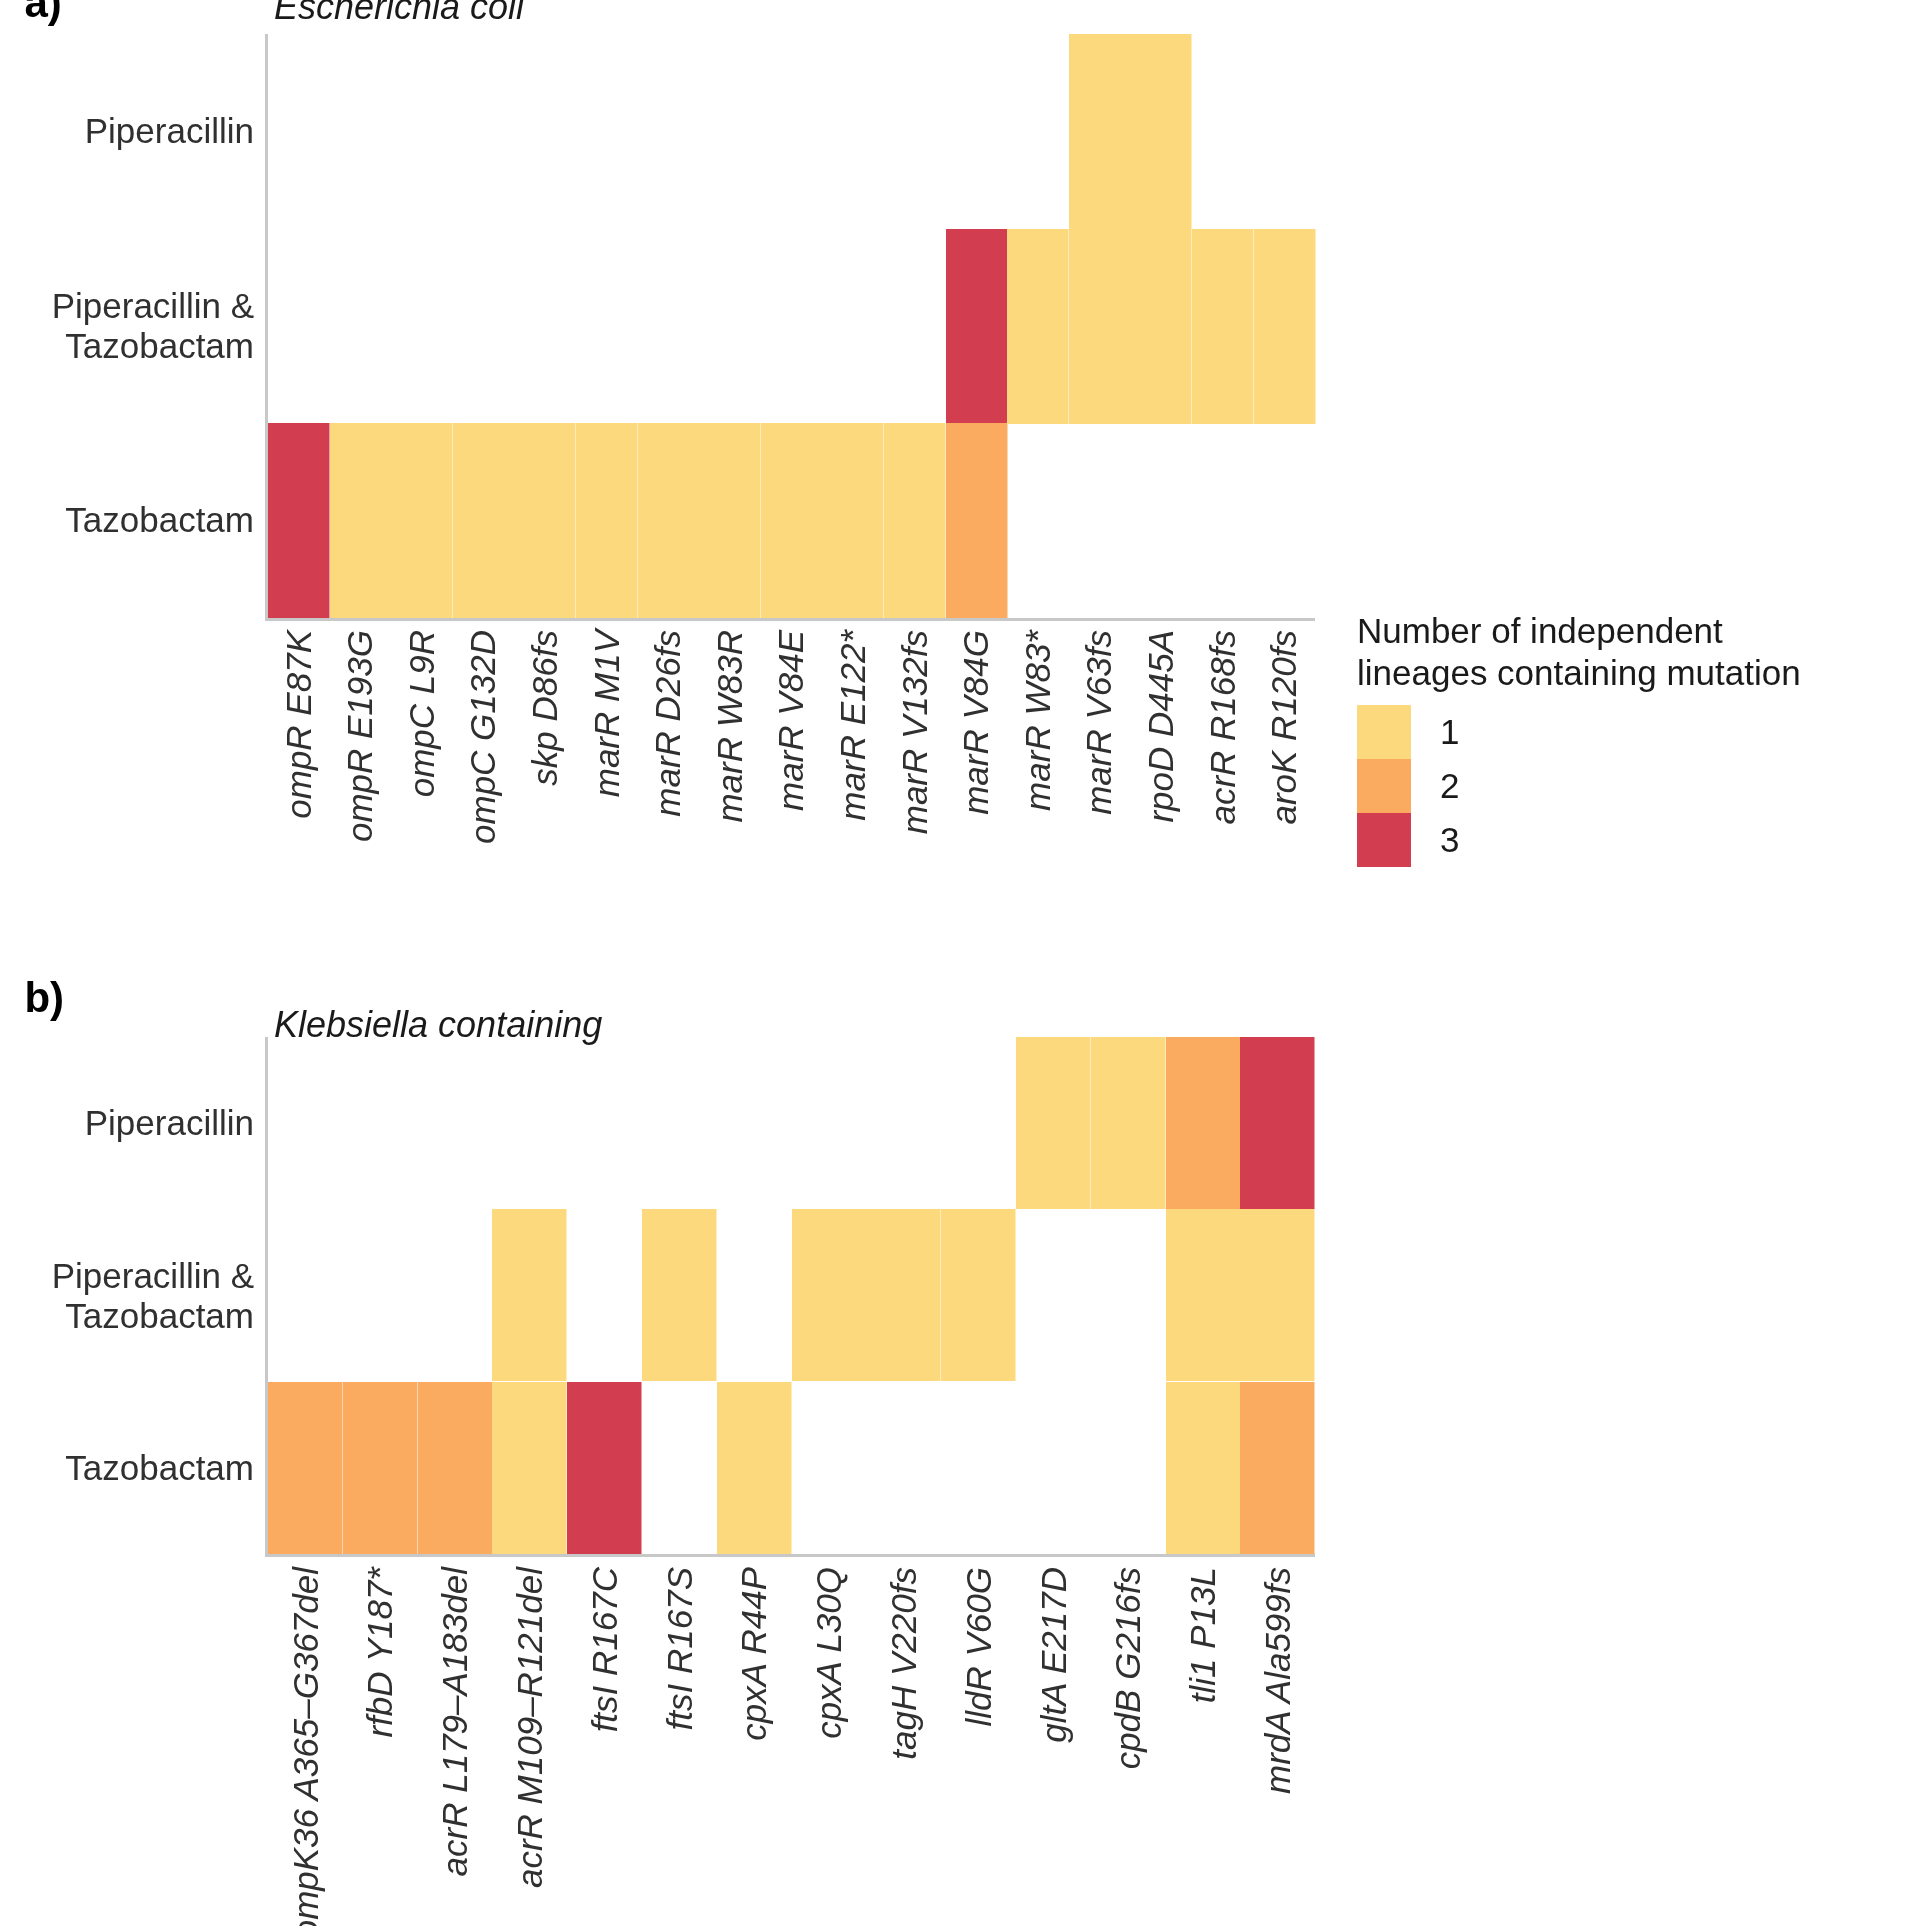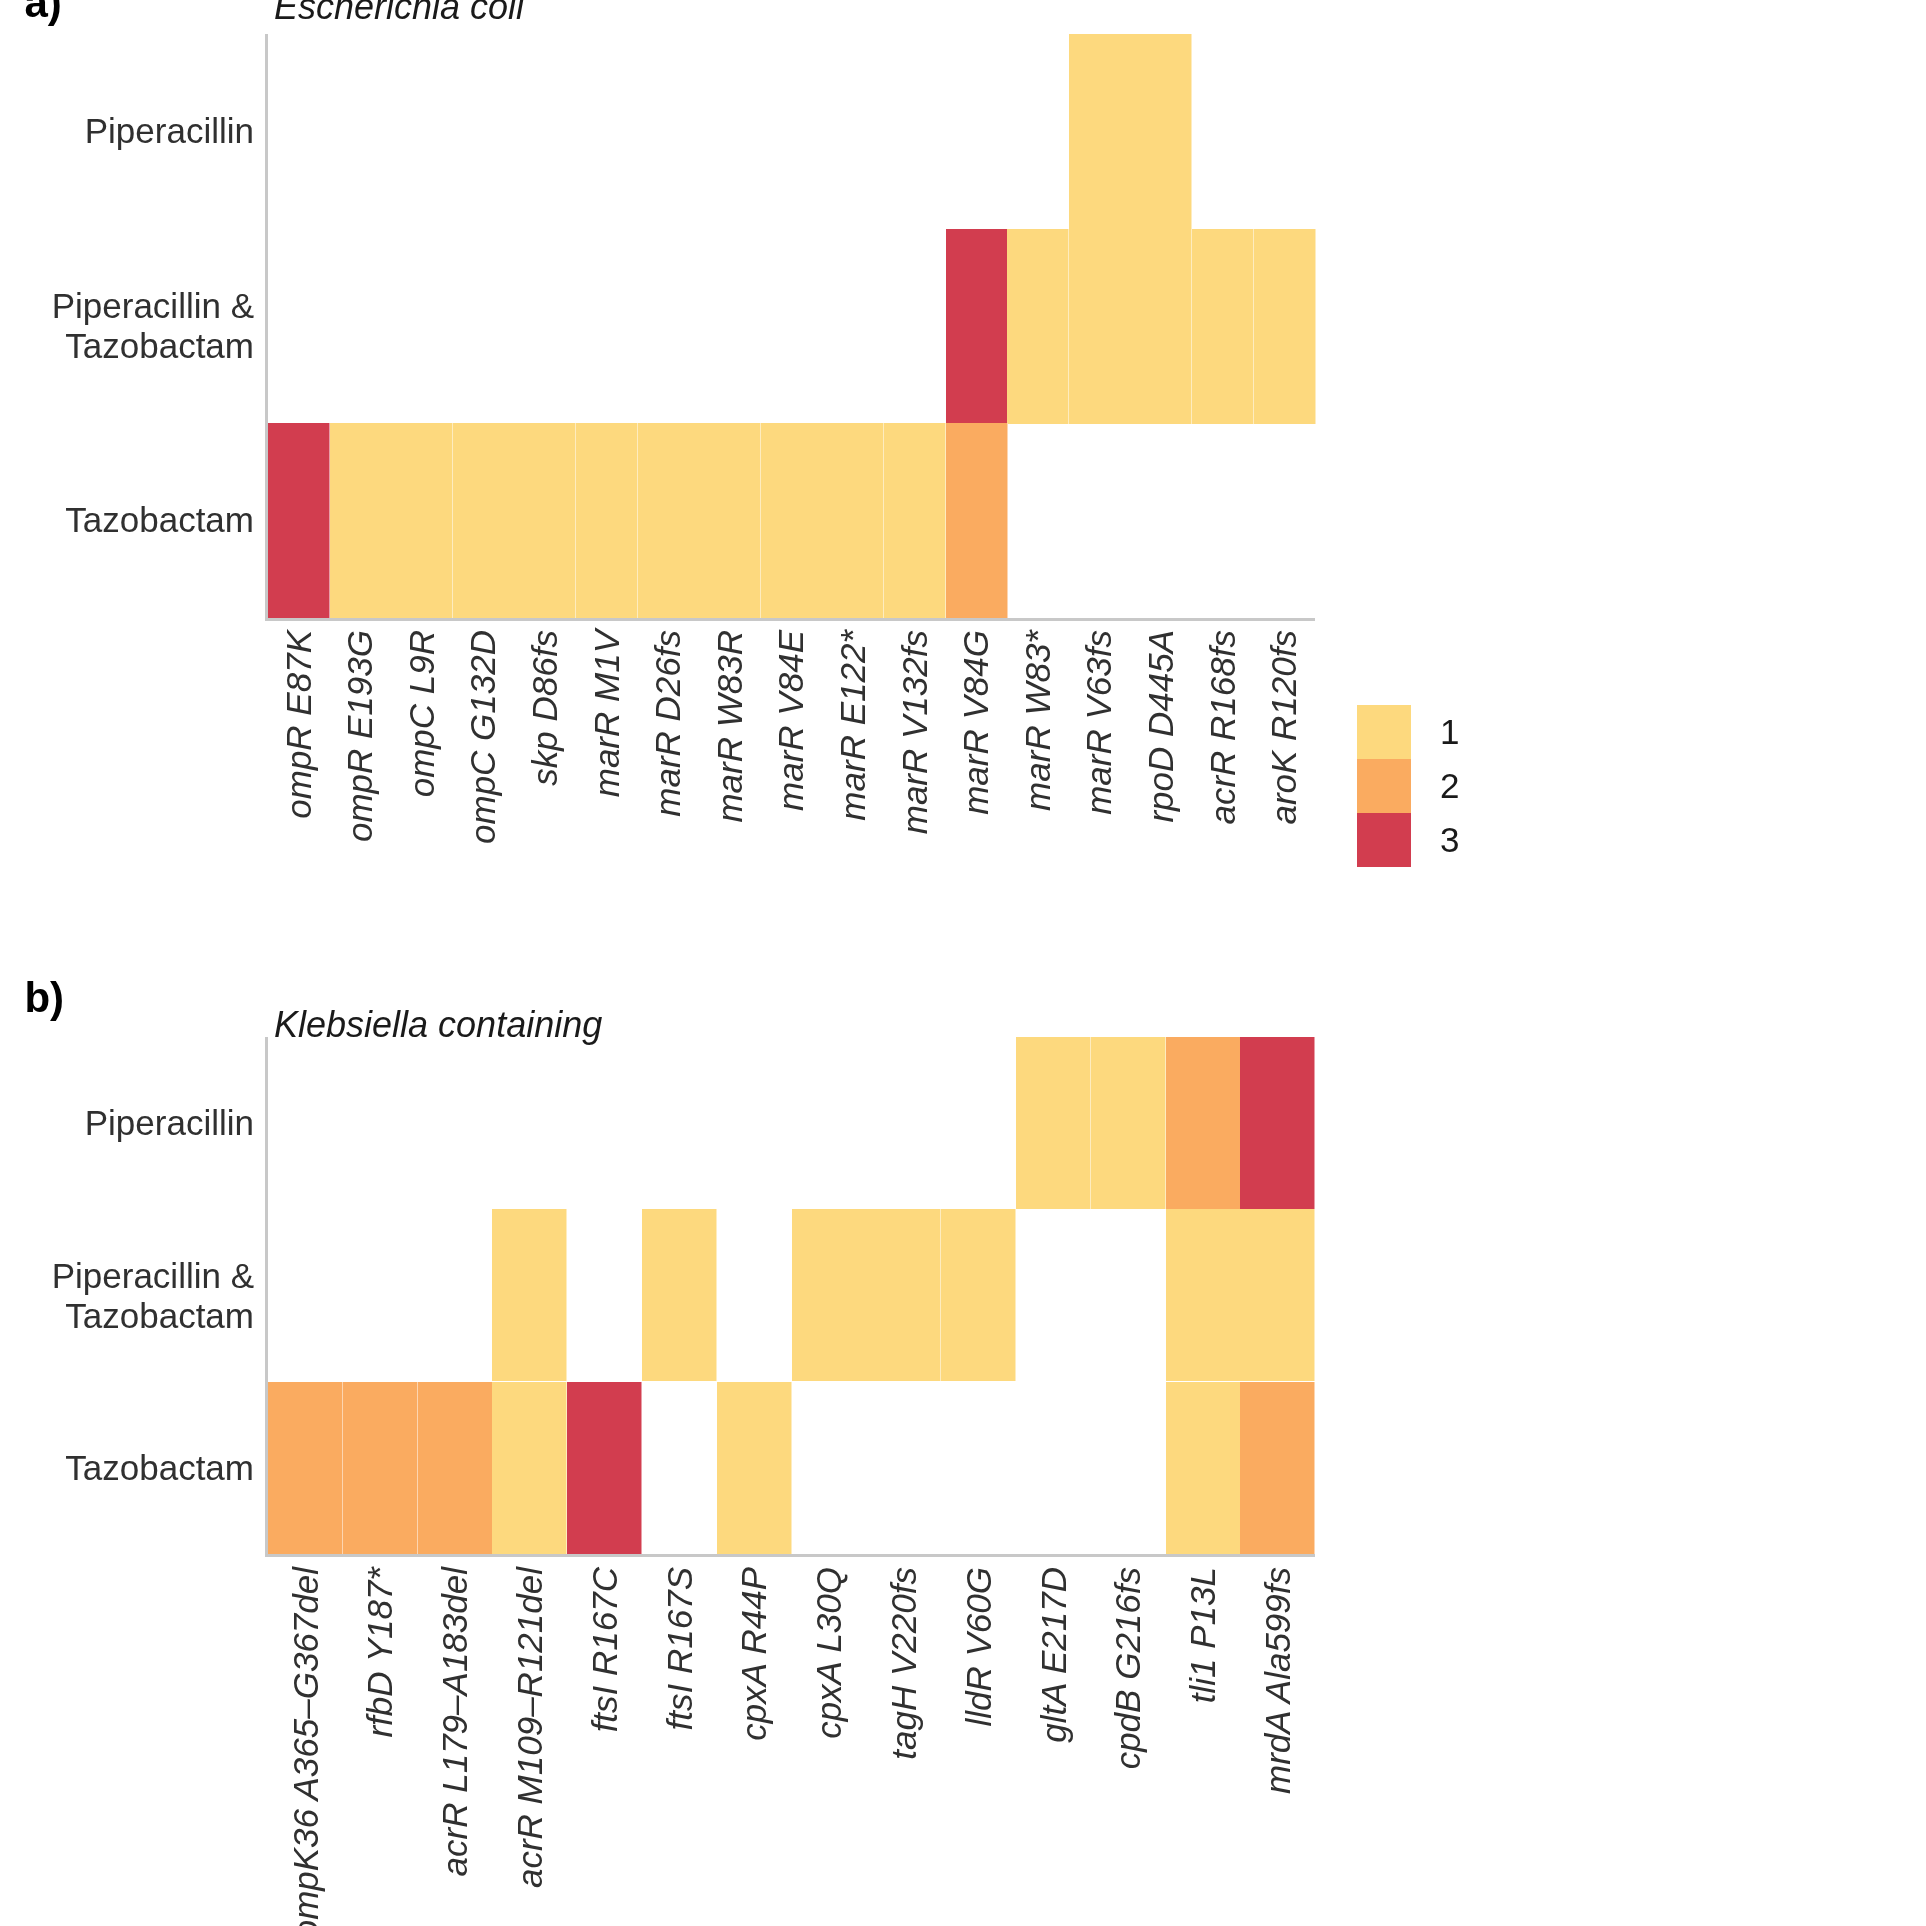--- a/index.html
+++ b/index.html
@@ -160,20 +160,22 @@
       <div class="xlab" style="width: 398px; height: 75px; line-height: 75px; left: 468px; top: 1567px;">tagH V220fs</div>
       <div class="xlab" style="width: 398px; height: 75px; line-height: 75px; left: 543px; top: 1567px;">lldR V60G</div>
       <div class="xlab" style="width: 398px; height: 75px; line-height: 75px; left: 618px; top: 1567px;">gltA E217D</div>
       <div class="xlab" style="width: 398px; height: 75px; line-height: 75px; left: 692px; top: 1567px;">cpdB G216fs</div>
       <div class="xlab" style="width: 398px; height: 75px; line-height: 75px; left: 767px; top: 1567px;">tli1 P13L</div>
       <div class="xlab" style="width: 398px; height: 75px; line-height: 75px; left: 842px; top: 1567px;">mrdA Ala599fs</div>
     </div>
 
   <div id="legend">
     <div class="legend-title">
+      <div>Number of independent</div>
+      <div>lineages containing mutation</div>
     </div>
     <div id="legend-keys">
         <div class="legend-key" style="left: 1357px; top: 705px; background: rgb(253, 217, 126);"></div>
         <div class="legend-key-label" style="left: 1440px; top: 705px;">1</div>
         <div class="legend-key" style="left: 1357px; top: 759px; background: rgb(250, 171, 96);"></div>
         <div class="legend-key-label" style="left: 1440px; top: 759px;">2</div>
         <div class="legend-key" style="left: 1357px; top: 813px; background: rgb(210, 61, 79);"></div>
         <div class="legend-key-label" style="left: 1440px; top: 813px;">3</div>
       </div>
   </div>

